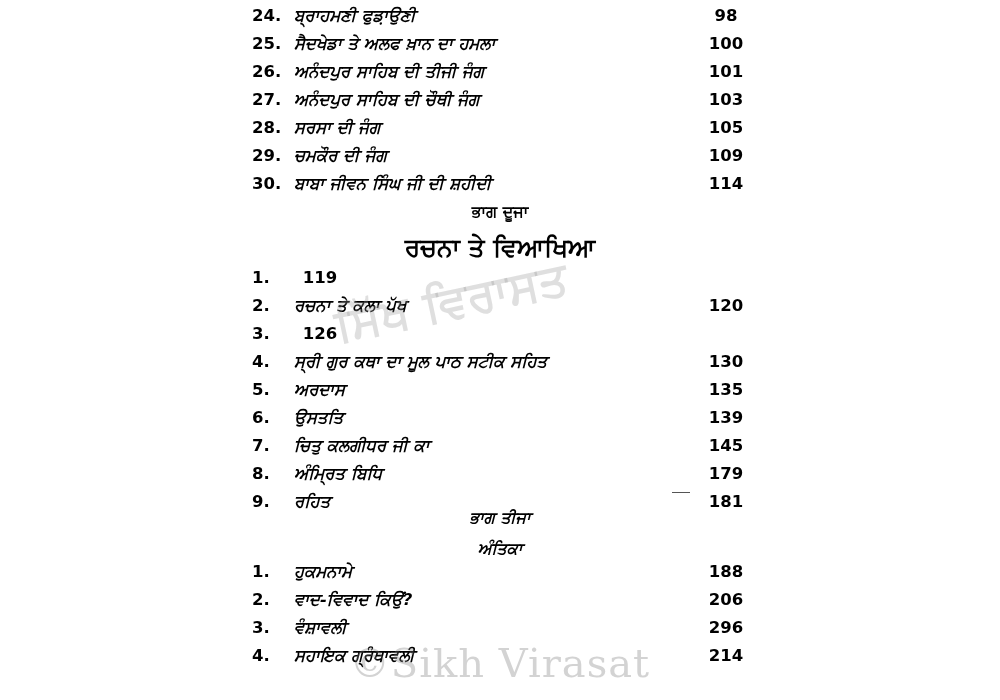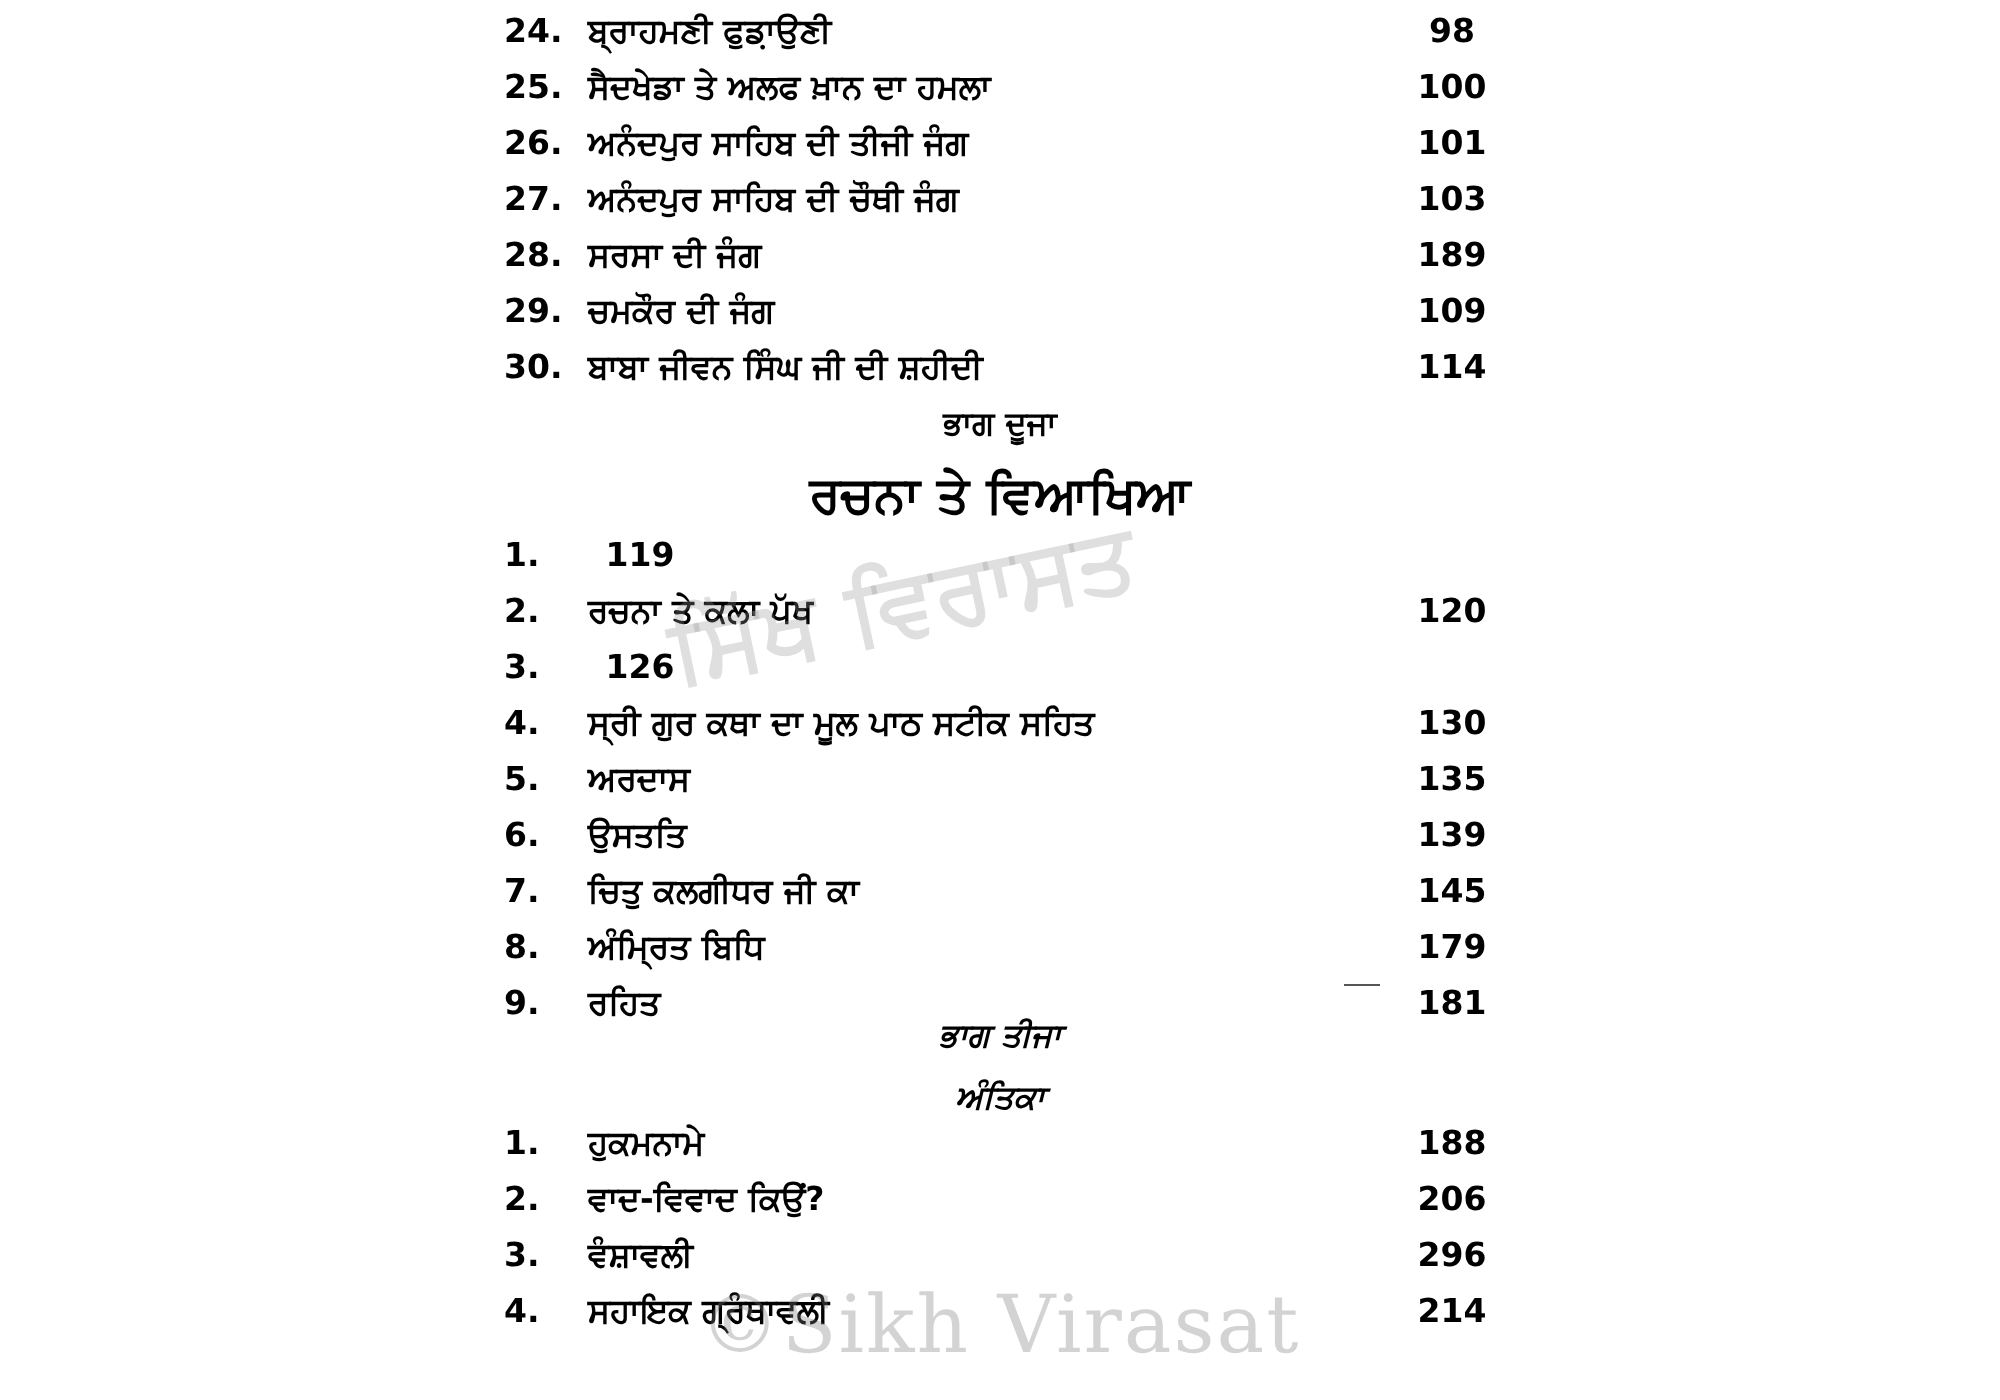--- a/index.html
+++ b/index.html
@@ -69,20 +69,21 @@
   .toc-num {
     width: 42px;
     text-align: left;
     flex: 0 0 42px;
     font-family: "DejaVu Sans", sans-serif;
   }
   .toc-title {
     flex: 1 1 auto;
     font-family: "DejaVu Sans", sans-serif;
     white-space: nowrap;
+    font-style: italic;
   }
   .toc-page {
     flex: 0 0 52px;
     text-align: center;
     font-family: "DejaVu Sans", sans-serif;
   }
 
   
   .section-head {
     position: absolute;
@@ -138,21 +139,21 @@
 
     <div class="toc-row">
       <span class="toc-num">27.</span>
       <span class="toc-title">ਅਨੰਦਪੁਰ ਸਾਹਿਬ ਦੀ ਚੌਥੀ ਜੰਗ</span>
       <span class="toc-page">103</span>
     </div>
 
     <div class="toc-row">
       <span class="toc-num">28.</span>
       <span class="toc-title">ਸਰਸਾ ਦੀ ਜੰਗ</span>
-      <span class="toc-page">189</span>
+      <span class="toc-page">105</span>
     </div>
 
     <div class="toc-row">
       <span class="toc-num">29.</span>
       <span class="toc-title">ਚਮਕੌਰ ਦੀ ਜੰਗ</span>
       <span class="toc-page">109</span>
     </div>
 
     <div class="toc-row">
       <span class="toc-num">30.</span>

